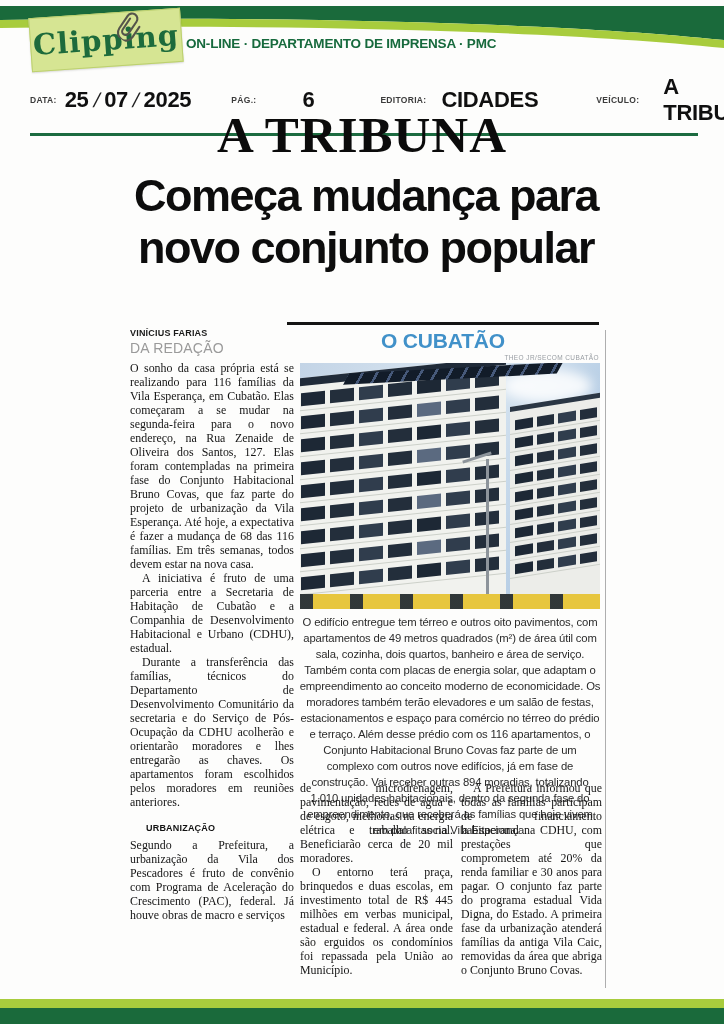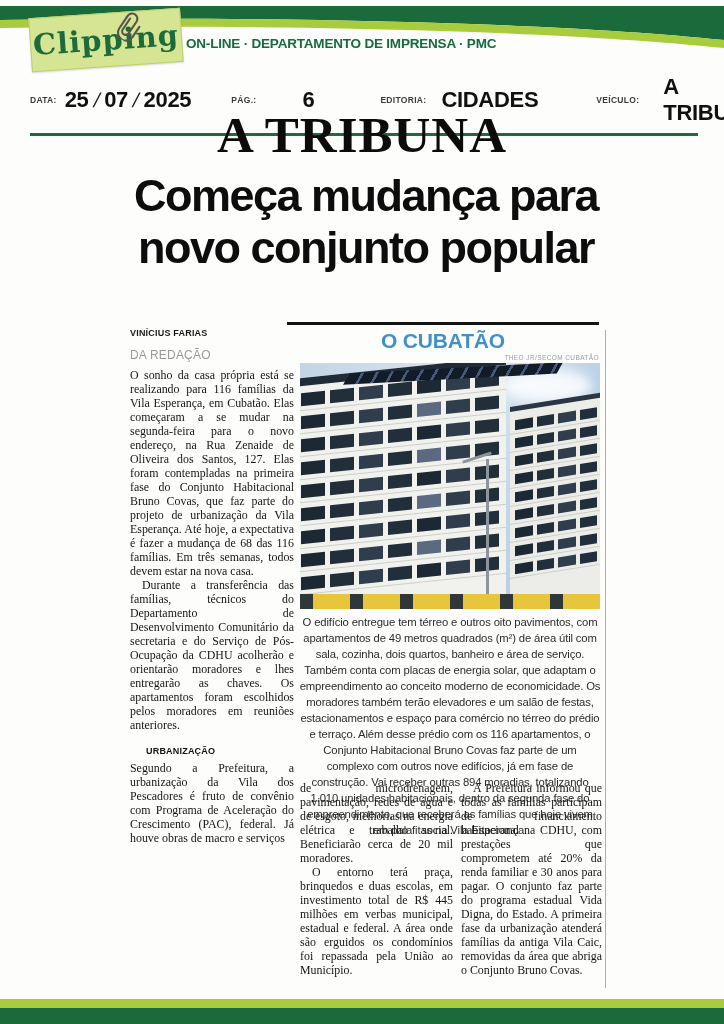--- a/index.html
+++ b/index.html
@@ -26,21 +26,21 @@
 
   
   .masthead{position:absolute;left:0;top:106px;width:724px;text-align:center;
             font-family:"Liberation Serif",serif;font-weight:700;font-size:51px;letter-spacing:1px;color:#0b0b0b;}
   .headline{position:absolute;left:98px;top:170px;width:536px;text-align:center;
             font-weight:700;font-size:45px;line-height:1.16;letter-spacing:-1.5px;color:#0d0d0d;}
   .subtitle{position:absolute;left:104px;top:293px;width:532px;font-size:19.5px;color:#212121;letter-spacing:-.2px;}
 
   
   .bl-name{font-weight:700;font-size:9px;color:#1a1a1a;letter-spacing:.2px;}
-  .bl-role{font-size:12px;color:#9a9a9a;letter-spacing:.2px;margin-top:8px;margin-bottom:6px;}
+  .bl-role{font-size:14px;color:#9a9a9a;letter-spacing:.2px;margin-top:1px;margin-bottom:6px;}
   .bodycol{position:absolute;font-family:"Liberation Serif",serif;font-size:11.9px;line-height:14px;
            color:#141414;text-align:justify;hyphens:auto;-webkit-hyphens:auto;}
   .col1{left:130px;top:326px;width:164px;}
   .col2{left:300px;top:781px;width:153px;}
   .col3{left:461px;top:781px;width:141px;}
   .bodycol p{margin:0;}
   .bodycol p.ind{text-indent:12px;}
   .crosshead{font-family:"Liberation Sans",sans-serif;font-weight:700;font-size:9px;color:#111;
              letter-spacing:.2px;margin:12px 0 3px 16px;}
   .vrule{position:absolute;left:605px;top:330px;width:1px;height:658px;background:#aeaeae;}
@@ -119,20 +119,21 @@
     <span class="m-value gap6">A TRIBUNA</span>
   </div>
 
   <div class="masthead">A TRIBUNA</div>
   <div class="headline">Começa mudança para novo conjunto popular</div>
 
   <div class="bodycol col1">
     <div class="bl-name" style="font-family:'Liberation Sans',sans-serif">VINÍCIUS FARIAS</div>
     <div class="bl-role" style="font-family:'Liberation Sans',sans-serif">DA REDAÇÃO</div>
     <p>O sonho da casa própria está se realizando para 116 famílias da Vila Esperança, em Cubatão. Elas começaram a se mudar na segunda-feira para o novo endereço, na Rua Zenaide de Oliveira dos Santos, 127. Elas foram contempladas na primeira fase do Conjunto Habitacional Bruno Covas, que faz parte do projeto de urbanização da Vila Esperança. Até hoje, a expectativa é fazer a mudança de 68 das 116 famílias. Em três semanas, todos devem estar na nova casa.</p>
+    <p class="ind">A iniciativa é fruto de uma parceria entre a Secretaria de Habitação de Cubatão e a Companhia de Desenvolvimento Habitacional e Urbano (CDHU), estadual.</p>
     <p class="ind">Durante a transferência das famílias, técnicos do Departamento de Desenvolvimento Comunitário da secretaria e do Serviço de Pós-Ocupação da CDHU acolherão e orientarão moradores e lhes entregarão as chaves. Os apartamentos foram escolhidos pelos moradores em reuniões anteriores.</p>
     <div class="crosshead">URBANIZAÇÃO</div>
     <p>Segundo a Prefeitura, a urbanização da Vila dos Pescadores é fruto de convênio com Programa de Aceleração do Crescimento (PAC), federal. Já houve obras de macro e serviços</p>
   </div>
 
   <div class="box-top-rule"></div>
   <div class="box-title">O CUBATÃO</div>
   <div class="box-credit">THEO JR/SECOM CUBATÃO</div>
 
   <div class="photo">

